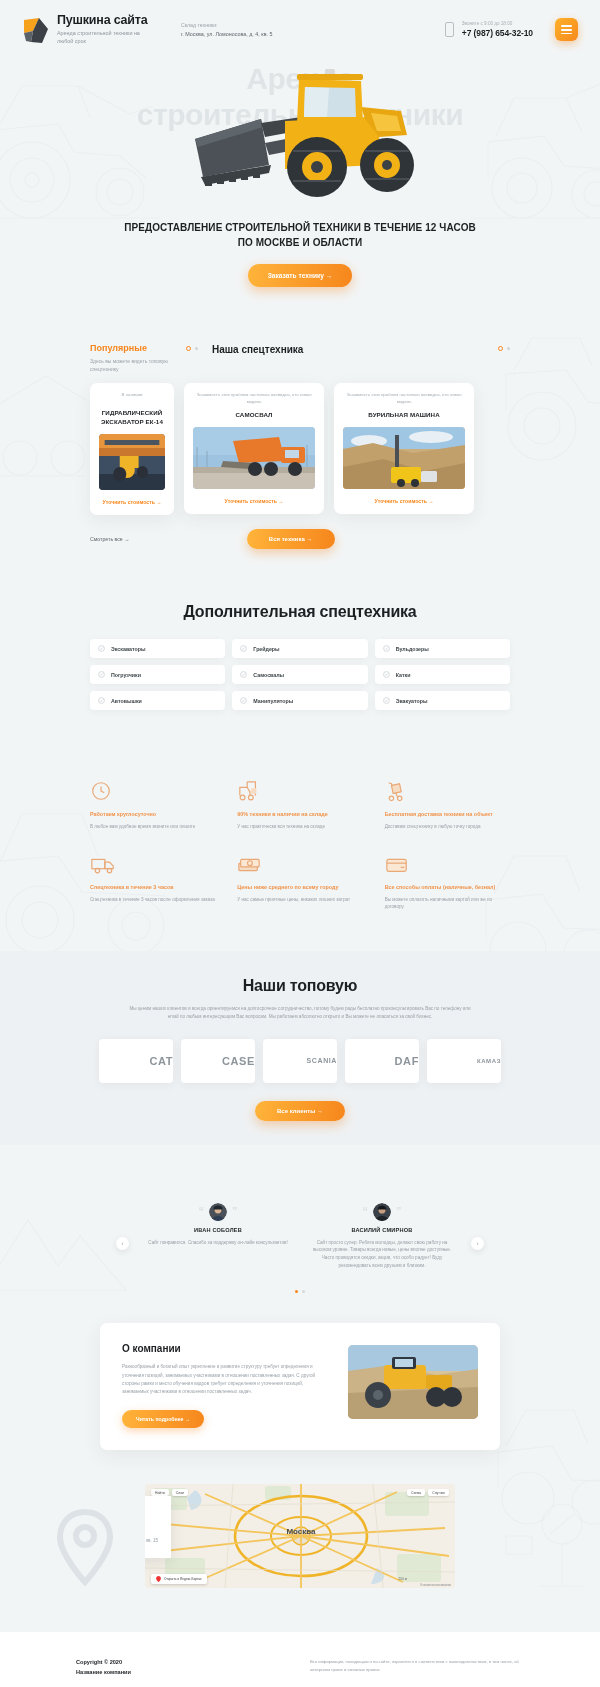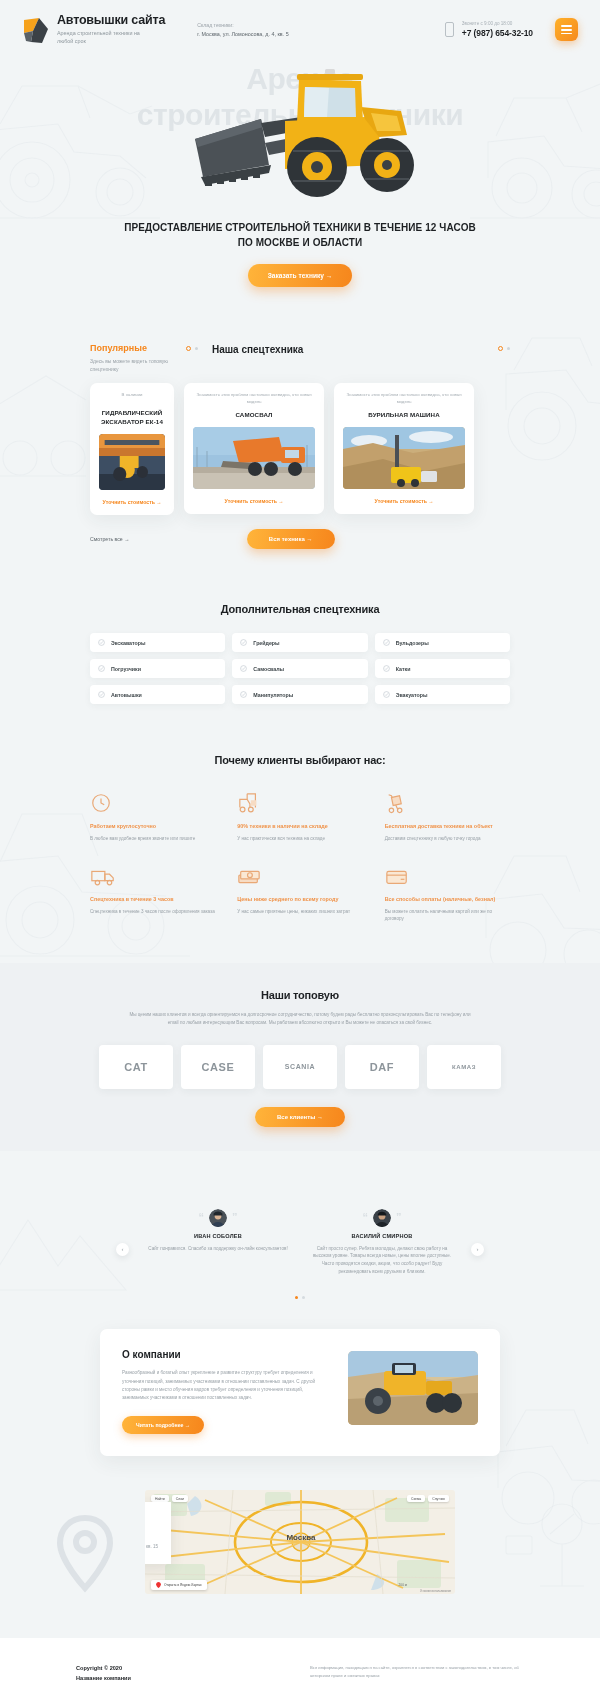--- a/index.html
+++ b/index.html
@@ -57,21 +57,21 @@
   .btn-primary {
     display:inline-flex; align-items:center; justify-content:center; gap:5px;
     margin-top:14px; padding:8px 20px; border-radius:16px; border:none; cursor:pointer;
     background: linear-gradient(100deg,#ffb43a,#f6861c);
     color:#fff; font-size:6.6px; font-weight:bold; font-family:inherit;
     box-shadow:0 4px 12px rgba(246,134,28,.38);
   }
 
   
   .sec { position:relative; z-index:3; }
-  .sec-title { text-align:center; font-size:11px; font-weight:bold; color:#1d2023; letter-spacing:-.2px; }
+  .sec-title { text-align:center; font-size:16px; font-weight:bold; color:#1d2023; letter-spacing:-.2px; }
   .wrap { width:420px; margin:6px auto; }
 
   
   .pop { position:relative; padding:22px 0 8px; }
   .pop-head { display:flex; align-items:flex-start; padding:0 12px; }
   .pop-kicker { color:#f6861c; font-size:9px; font-weight:bold; }
   .pop-note { font-size:5px; color:#9aa2a8; line-height:1.6; margin-top:4px; max-width:84px; }
   .pop-title { font-size:10px; font-weight:bold; color:#1d2023; margin-left:14px; margin-top:1px; }
   .dots-mini { display:flex; align-items:center; gap:4px; margin-left:12px; margin-top:3px; }
   .dot-o { width:5px; height:5px; border-radius:50%; border:1.2px solid #f6861c; }
@@ -120,21 +120,21 @@
   .why-icon { height:24px; display:flex; align-items:flex-end; }
   .why-h { font-size:5.4px; font-weight:bold; color:#f0934a; margin-top:8px; line-height:1.5; }
   .why-p { font-size:4.6px; color:#9aa2a8; margin-top:5px; line-height:1.6; }
 
   
   .partners { margin-top:40px; background:#eef1f3; padding:26px 0 24px; position:relative; z-index:3; }
   .partners-lead { text-align:center; font-size:4.6px; color:#9aa2a8; line-height:1.75; width:350px; margin:10px auto 0; }
   .part-grid { display:flex; gap:8px; justify-content:center; margin-top:18px; }
   .part-card {
     width:74px; height:44px; background:#fff; border-radius:4px;
-    display:flex; align-items:center; justify-content:center;
+    display:flex; align-items:center; justify-content:flex-end;
     box-shadow:0 2px 8px rgba(38,50,56,.06);
   }
   .part-logo { font-size:11px; font-weight:bold; color:#8d959b; letter-spacing:.6px; }
   .part-center { text-align:center; margin-top:16px; }
 
   
   .reviews { padding:36px 0 0; }
   .rev-row { display:flex; align-items:flex-start; justify-content:center; gap:14px; margin-top:22px; }
   .rev-arrow {
     width:13px; height:13px; border-radius:50%; background:#fff; border:none; cursor:pointer;
@@ -286,21 +286,21 @@
 
     <div class="logo-wrap">
       <div class="logo-mark">
         <svg width="28" height="28" viewBox="0 0 28 28">
           <path d="M2 4 L17 2 L11 15 L2 17 Z" fill="#f6a21c"></path>
           <path d="M17 2 L26 13 L20 27 L9 26 L11 15 Z" fill="#3b4146"></path>
           <path d="M2 17 L11 15 L9 26 L4 25 Z" fill="#5a6167"></path>
         </svg>
       </div>
       <div>
-        <div class="brand-title">Автовышки сайта</div>
+        <div class="brand-title">Пушкина сайта</div>
         <div class="brand-sub">Аренда строительной техники на любой срок</div>
       </div>
     </div>
 
     <div class="addr-block">
       <div class="addr-label">Склад техники:</div>
       <div class="addr-text">г. Москва, ул. Ломоносова, д. 4, кв. 5</div>
     </div>
 
     <div class="phone-block">
@@ -535,21 +535,20 @@
               <path d="M3.6 6.2 L5.2 7.8 L8.6 4"></path>
             </svg>
           <span class="eq-label">Эвакуаторы</span>
         </div>
       </div>
     </div>
   </section>
 
   <section class="sec why">
     <div class="wrap">
-      <h2 class="sec-title">Почему клиенты выбирают нас:</h2>
       <div class="why-grid">
 
         <div>
           <div class="why-icon">
             <svg width="22" height="22" viewBox="0 0 24 24" fill="none" stroke="#e9a876" stroke-width="1.3">
                 <circle cx="12" cy="12" r="9"></circle>
                 <path d="M12 7 L12 12 L15.5 14"></path>
               </svg>
           </div>
           <div class="why-h">Работаем круглосуточно</div>

